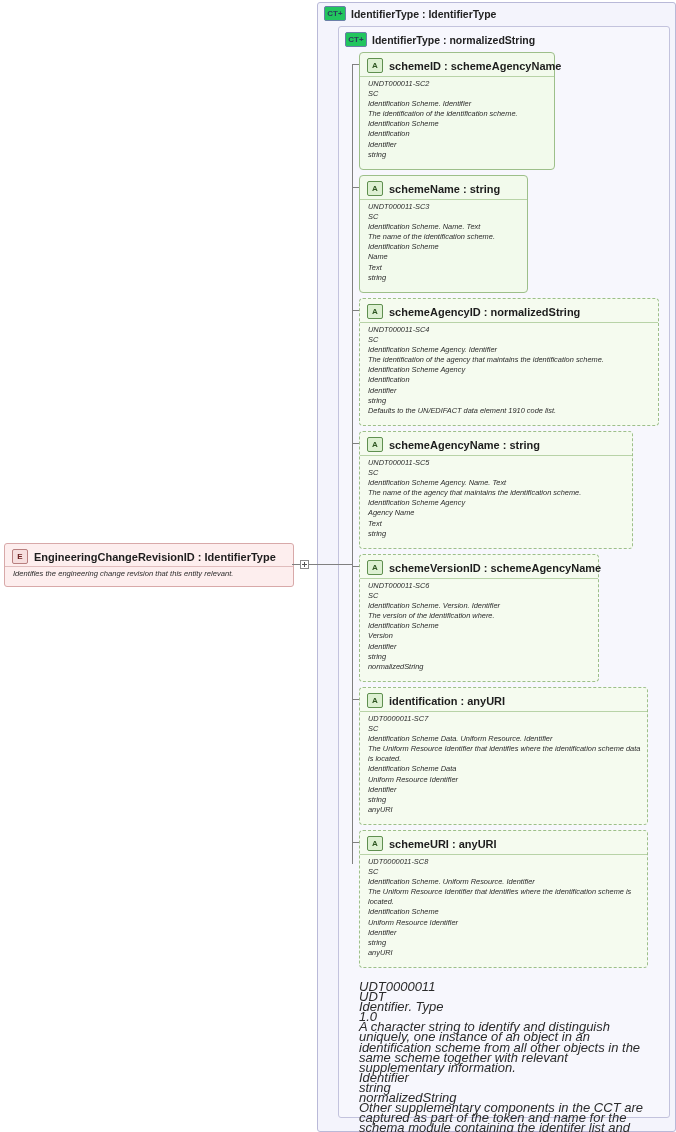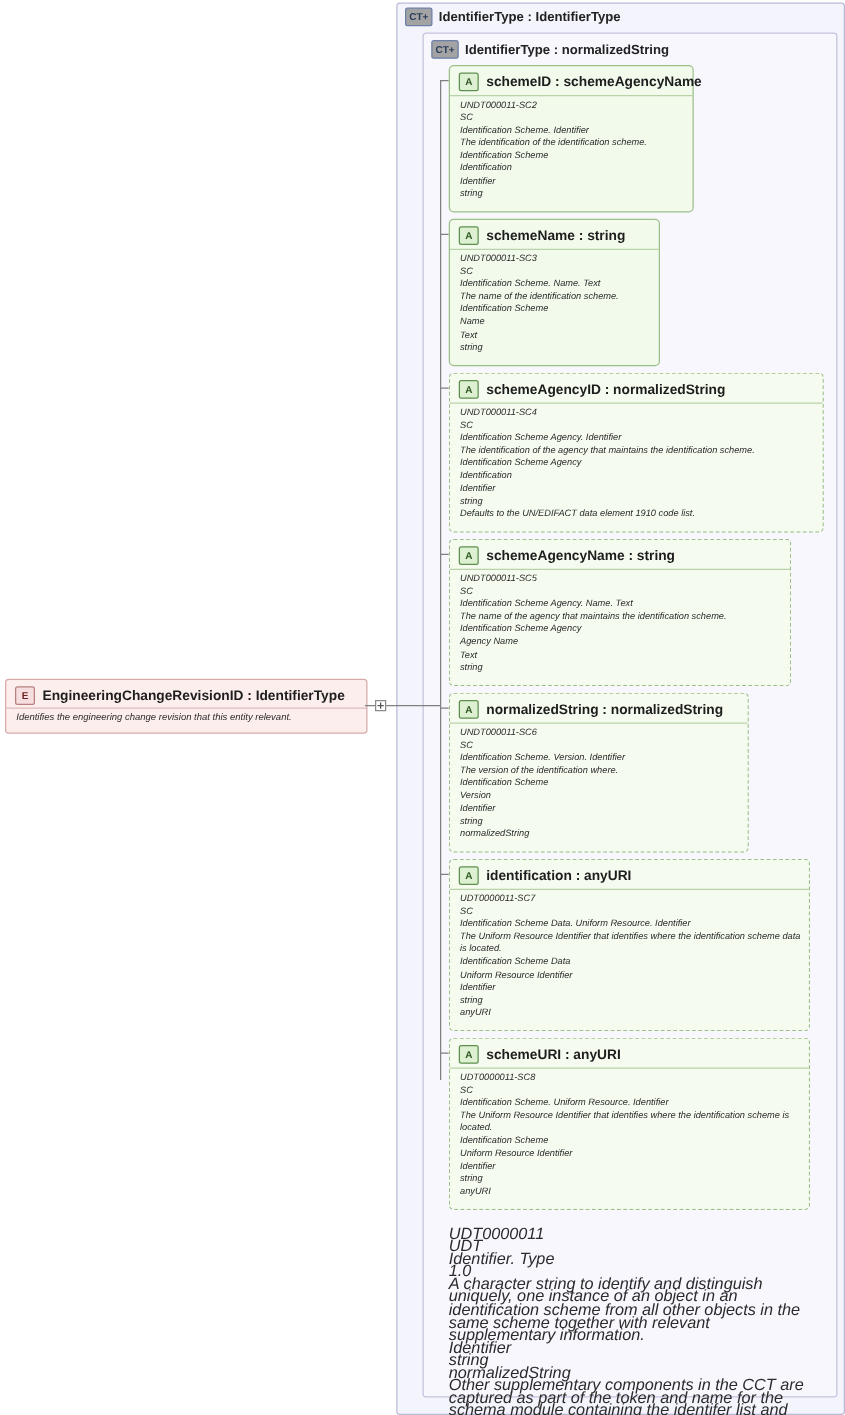--- a/index.html
+++ b/index.html
@@ -41,21 +41,21 @@
     white-space: nowrap;
   }
   .badge {
     display: inline-flex;
     align-items: center;
     justify-content: center;
     width: 20px;
     height: 13px;
     border: 1px solid #6b7fa8;
     border-radius: 2px;
-    background: #a3a3a3;
+    background: #22c55e;
     font-size: 8px;
     font-weight: bold;
     color: #2a3c5c;
     letter-spacing: 0;
   }
   .badge.attr {
     width: 14px;
     height: 13px;
     border-color: #5f8f4f;
     background: #ddf0d2;
@@ -297,21 +297,21 @@
 Identification Scheme Agency
 Agency Name
 Text
 string</div>
   </div>
 
   <div class="attr-card dashed" style="left:359px; top:554px; width:238px; height:126px;">
     <div class="card-sep"></div>
     <div class="title-row">
       <span class="badge attr">A</span>
-      <span>normalizedString : normalizedString</span>
+      <span>schemeVersionID : schemeAgencyName</span>
     </div>
     <div class="doc">UNDT000011-SC6
 SC
 Identification Scheme. Version. Identifier
 The version of the identification where.
 Identification Scheme
 Version
 Identifier
 string
 normalizedString</div>

